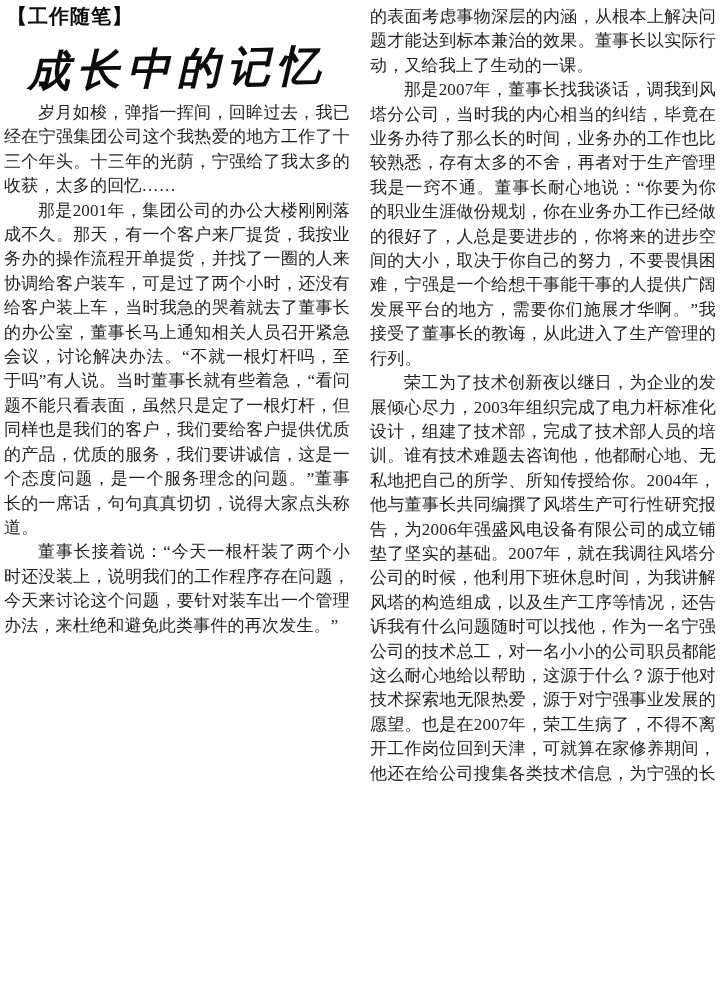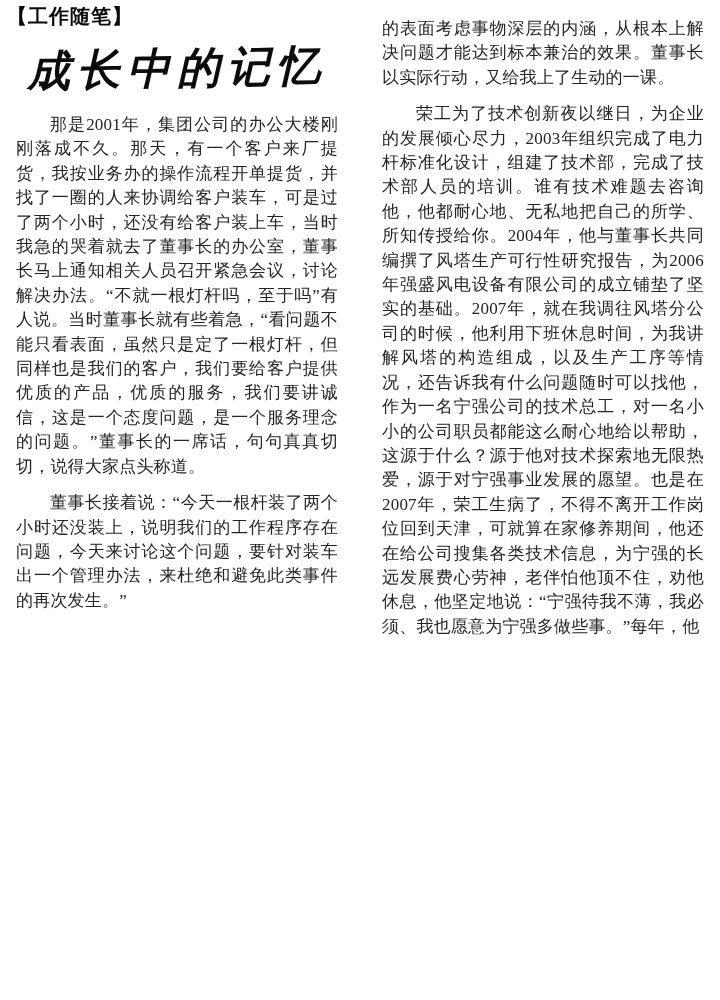--- a/index.html
+++ b/index.html
@@ -55,21 +55,21 @@
     width: 346px;
     height: 884px;
   }
   .col-right {
     left: 370px;
     top: 5px;
     width: 346px;
     height: 980px;
   }
   .col p {
-    margin: 12px;
+    margin: 0;
     padding: 0;
   }
   .col p.indent {
     text-indent: 2em;
   }
   .page-number {
     position: absolute;
     left: 0;
     top: 974px;
     width: 720px;
@@ -82,24 +82,26 @@
 </head>
 <body>
 
 <div class="page">
 
   <div class="section-tag">【工作随笔】</div>
 
   <div class="article-title">成长中的记忆</div>
 
   <div class="col col-left">
+      <p class="indent">岁月如梭，弹指一挥间，回眸过去，我已经在宁强集团公司这个我热爱的地方工作了十三个年头。十三年的光荫，宁强给了我太多的收获，太多的回忆……</p>
       <p class="indent">那是2001年，集团公司的办公大楼刚刚落成不久。那天，有一个客户来厂提货，我按业务办的操作流程开单提货，并找了一圈的人来协调给客户装车，可是过了两个小时，还没有给客户装上车，当时我急的哭着就去了董事长的办公室，董事长马上通知相关人员召开紧急会议，讨论解决办法。“不就一根灯杆吗，至于吗”有人说。当时董事长就有些着急，“看问题不能只看表面，虽然只是定了一根灯杆，但同样也是我们的客户，我们要给客户提供优质的产品，优质的服务，我们要讲诚信，这是一个态度问题，是一个服务理念的问题。”董事长的一席话，句句真真切切，说得大家点头称道。</p>
       <p class="indent">董事长接着说：“今天一根杆装了两个小时还没装上，说明我们的工作程序存在问题，今天来讨论这个问题，要针对装车出一个管理办法，来杜绝和避免此类事件的再次发生。”</p>
     </div>
 
   <div class="col col-right">
       <p>的表面考虑事物深层的内涵，从根本上解决问题才能达到标本兼治的效果。董事长以实际行动，又给我上了生动的一课。</p>
+      <p class="indent">那是2007年，董事长找我谈话，调我到风塔分公司，当时我的内心相当的纠结，毕竟在业务办待了那么长的时间，业务办的工作也比较熟悉，存有太多的不舍，再者对于生产管理我是一窍不通。董事长耐心地说：“你要为你的职业生涯做份规划，你在业务办工作已经做的很好了，人总是要进步的，你将来的进步空间的大小，取决于你自己的努力，不要畏惧困难，宁强是一个给想干事能干事的人提供广阔发展平台的地方，需要你们施展才华啊。”我接受了董事长的教诲，从此进入了生产管理的行列。</p>
       <p class="indent">荣工为了技术创新夜以继日，为企业的发展倾心尽力，2003年组织完成了电力杆标准化设计，组建了技术部，完成了技术部人员的培训。谁有技术难题去咨询他，他都耐心地、无私地把自己的所学、所知传授给你。2004年，他与董事长共同编撰了风塔生产可行性研究报告，为2006年强盛风电设备有限公司的成立铺垫了坚实的基础。2007年，就在我调往风塔分公司的时候，他利用下班休息时间，为我讲解风塔的构造组成，以及生产工序等情况，还告诉我有什么问题随时可以找他，作为一名宁强公司的技术总工，对一名小小的公司职员都能这么耐心地给以帮助，这源于什么？源于他对技术探索地无限热爱，源于对宁强事业发展的愿望。也是在2007年，荣工生病了，不得不离开工作岗位回到天津，可就算在家修养期间，他还在给公司搜集各类技术信息，为宁强的长远发展费心劳神，老伴怕他顶不住，劝他休息，他坚定地说：“宁强待我不薄，我必须、我也愿意为宁强多做些事。”每年，他</p>
     </div>
 
   <div class="page-number">5</div>
 
 </div>
 
 </body></html>

